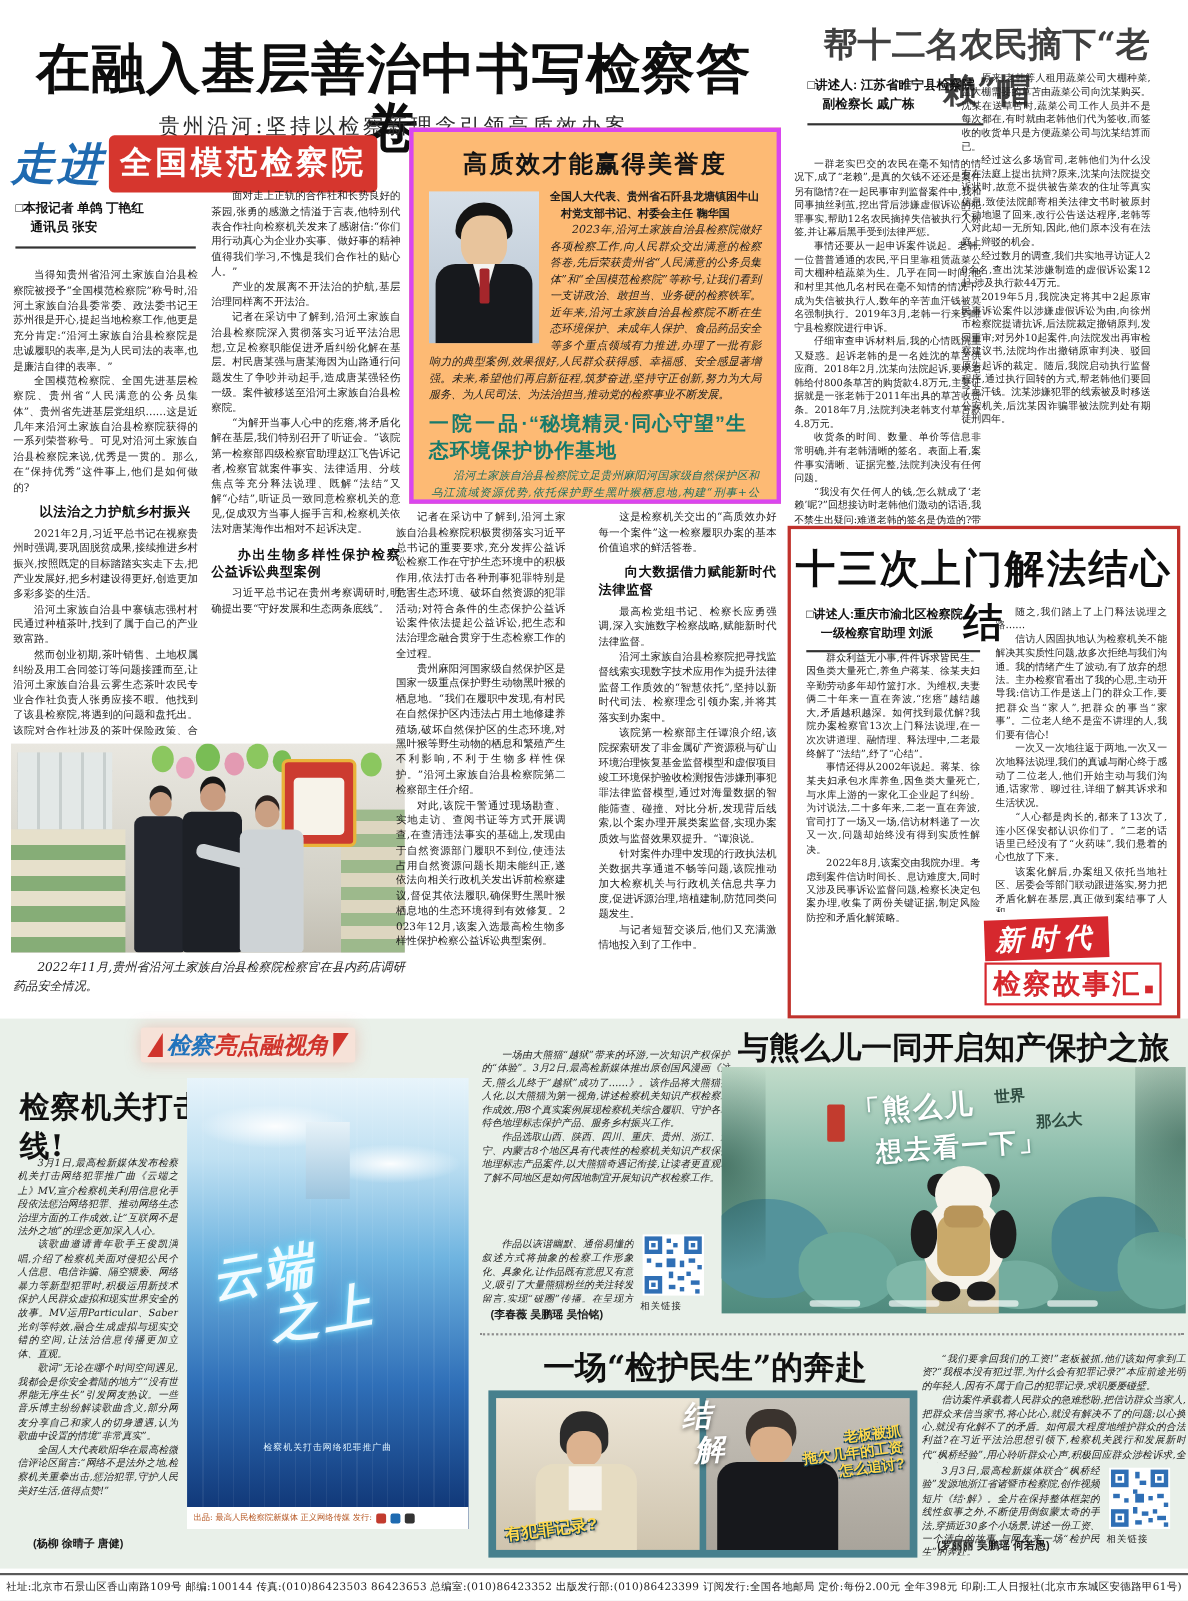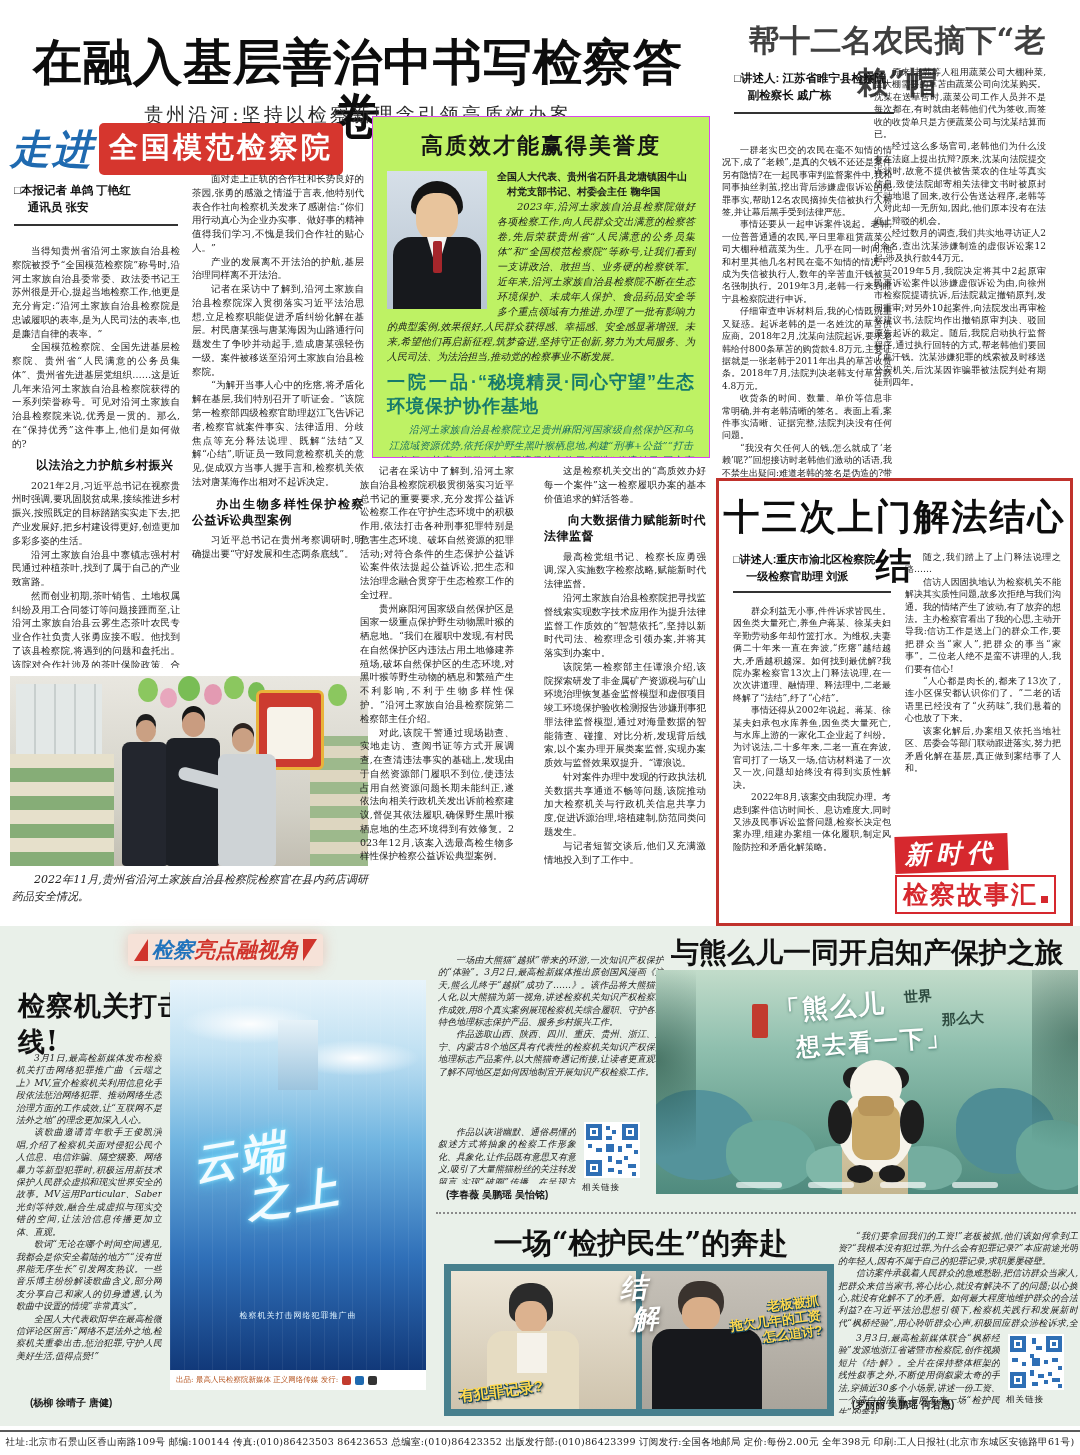--- a/index.html
+++ b/index.html
@@ -22,21 +22,21 @@
   .teller{font-family:"Liberation Sans","DejaVu Sans",sans-serif;font-weight:700;font-size:11.5px;line-height:1.5;
       border-bottom:2px solid #333;padding-bottom:7px;color:#111;}
   .teller .t2{text-indent:1.2em;}
   .byline-sig{font-family:"Liberation Sans","DejaVu Sans",sans-serif;font-weight:700;font-size:10px;color:#1c1c1c;}
   
   .zj{font-family:"Liberation Sans","DejaVu Sans",sans-serif;font-weight:800;font-style:italic;
       font-size:40px;color:#1f6ab0;letter-spacing:2px;}
   .zj-red{display:inline-block;background:#d6362e;color:#fff;font-family:"Liberation Sans",sans-serif;
       font-weight:800;font-size:29px;letter-spacing:3px;padding:5px 10px 7px;border-radius:5px;vertical-align:6px;}
   
-  .cream{background:#bef264;border:1px solid #d946ef;box-sizing:border-box;overflow:hidden;}
+  .cream{background:#fdba74;border:4px solid #d946ef;box-sizing:border-box;overflow:hidden;}
   .cream .title{font-size:22px;font-weight:700;text-align:center;letter-spacing:2px;margin:14px 0 8px;color:#141414;}
   .cream .bod{padding:0 14px;font-size:10px;line-height:1.5;text-align:justify;word-break:break-all;}
   .cream .attr{font-weight:700;font-style:normal;margin:0 0 2px;text-align:left;}
   .cream .bod p{margin:0;text-indent:2em;}
   .portrait{float:left;width:100px;height:138px;margin:2px 10px 4px 0;position:relative;background:linear-gradient(180deg,#d6dfe8,#b7c4d1);overflow:hidden;}
   .series-title{color:#177a6b;font-weight:800;font-size:18px;letter-spacing:1px;padding:6px 14px 2px;font-family:"Liberation Sans",sans-serif;}
   .series-body{padding:2px 16px;font-size:10px;line-height:1.55;color:#1c6e60;font-style:italic;text-align:justify;word-break:break-all;text-indent:2em;}
   
   .redbox{border:3px solid #c0322c;background:#fff;box-sizing:border-box;}
   
@@ -225,30 +225,31 @@
       </div>
   </div>
 
   <div class="abs redbox" style="left:716px;top:478px;width:357px;height:448px;">
     <div class="abs h-box" style="left:0px;top:12px;width:100%;">十三次上门解法结心结</div>
     <div class="abs" style="left:14px;top:70px;width:158px;height:360px;">
       <div class="teller" style="font-size:11px;">
         <div>□讲述人:重庆市渝北区检察院</div>
         <div class="t2">一级检察官助理  刘派</div>
       </div>
-      <div class="np small" style="height:300px;margin-top:12px;">
+      <div class="np small" style="height:300px;">
           <p>群众利益无小事,件件诉求皆民生。因鱼类大量死亡,养鱼户蒋某、徐某夫妇辛勤劳动多年却竹篮打水。为维权,夫妻俩二十年来一直在奔波,“疙瘩”越结越大,矛盾越积越深。如何找到最优解?我院办案检察官13次上门释法说理,在一次次讲道理、融情理、释法理中,二老最终解了“法结”,纾了“心结”。</p>
           <p>事情还得从2002年说起。蒋某、徐某夫妇承包水库养鱼,因鱼类大量死亡,与水库上游的一家化工企业起了纠纷。为讨说法,二十多年来,二老一直在奔波,官司打了一场又一场,信访材料递了一次又一次,问题却始终没有得到实质性解决。</p>
-          <p>2022年8月,该案交由我院办理。考虑到案件信访时间长、息访难度大,同时又涉及民事诉讼监督问题,检察长决定包案办理,组建办案组一体化履职,制定风险防控和矛盾化解策略。</p>
+          <p>2022年8月,该案交由我院办理。考虑到案件信访时间长、息访难度大,同时又涉及民事诉讼监督问题,检察长决定包案办理,收集了两份关键证据,制定风险防控和矛盾化解策略。</p>
         </div>
     </div>
     <div class="abs np small" style="left:186px;top:70px;width:156px;height:278px;">
       <div>
           <p>随之,我们踏上了上门释法说理之路……</p>
           <p>信访人因固执地认为检察机关不能解决其实质性问题,故多次拒绝与我们沟通。我的情绪产生了波动,有了放弃的想法。主办检察官看出了我的心思,主动开导我:信访工作是送上门的群众工作,要把群众当“家人”,把群众的事当“家事”。二位老人绝不是蛮不讲理的人,我们要有信心!</p>
+          <p>一次又一次地往返于两地,一次又一次地释法说理,我们的真诚与耐心终于感动了二位老人,他们开始主动与我们沟通,话家常、聊过往,详细了解其诉求和生活状况。</p>
           <p>“人心都是肉长的,都来了13次了,连小区保安都认识你们了。”二老的话语里已经没有了“火药味”,我们悬着的心也放了下来。</p>
           <p>该案化解后,办案组又依托当地社区、居委会等部门联动跟进落实,努力把矛盾化解在基层,真正做到案结事了人和。</p>
         </div>
     </div>
     <div class="abs" style="left:176px;top:354px;width:172px;text-align:left;">
       <span class="nsd-top">新时代</span><br>
       <span class="nsd-bot"><span>检察故事汇</span><span class="nsd-dot"></span></span>
     </div>
   </div>
 

